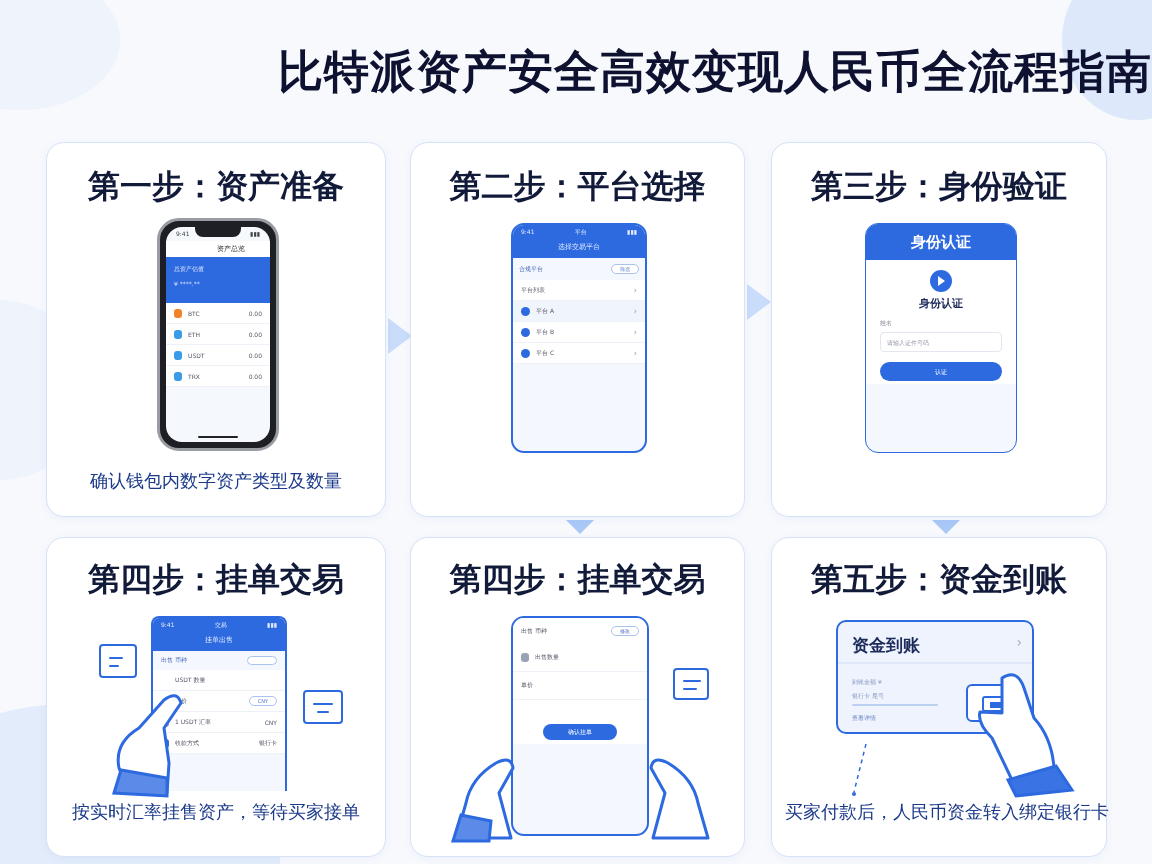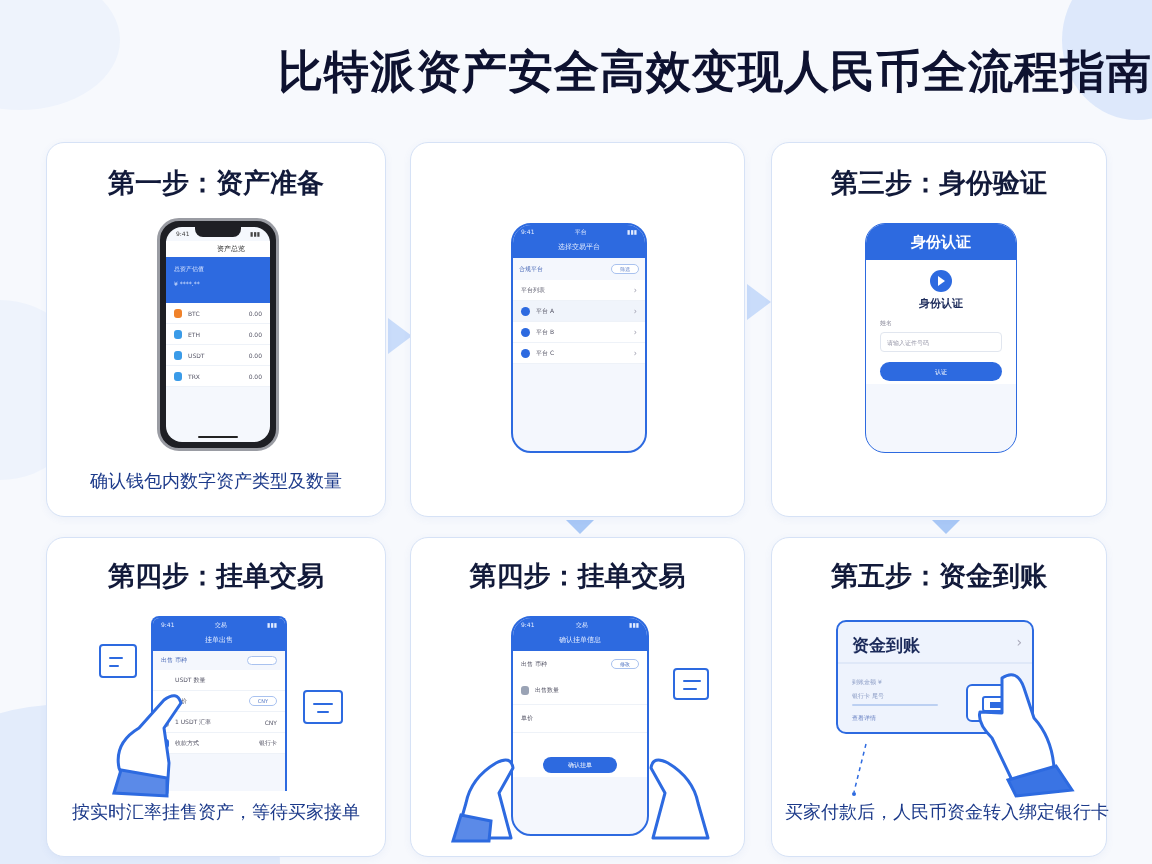--- a/index.html
+++ b/index.html
@@ -22,21 +22,21 @@
     color: #0e1230; letter-spacing: 1px;
   }
 
   .card {
     position: absolute; background: #ffffff;
     border: 1.5px solid #d6e2f6; border-radius: 18px;
     box-shadow: 0 2px 8px rgba(60,100,180,0.06);
   }
   .card-title {
     position: absolute; left: 0; right: 0; top: 22px;
-    text-align: center; font-size: 27px; font-weight: bold; color: #121a3a;
+    text-align: center; font-size: 32px; font-weight: bold; color: #121a3a;
   }
   .card-desc {
     position: absolute; left: 0; right: 0;
     text-align: center; font-size: 18px; color: #1c3a8a;
   }
 
   .arrow-right {
     position: absolute; width: 0; height: 0;
     border-top: 18px solid transparent; border-bottom: 18px solid transparent;
     border-left: 24px solid #c9dcfa;
@@ -57,21 +57,21 @@
   .status-row { height: 14px; display: flex; justify-content: space-between; padding: 3px 10px 0; font-size: 6px; color: #444; }
   .app-nav { height: 16px; text-align: center; font-size: 7px; color: #333; background: #fff; line-height: 16px; padding-left: 26px; }
   .blue-banner { background: #2d6ae0; color: #dbe6ff; font-size: 6px; padding: 8px 8px; height: 46px; }
   .blue-banner div { margin-bottom: 6px; }
   .list-item { display: flex; align-items: center; justify-content: space-between; height: 21px; padding: 0 8px; background: #fff; border-bottom: 1px solid #eef2f8; font-size: 6px; color: #556; }
   .li-left { display: flex; align-items: center; gap: 6px; }
   .coin { width: 8px; height: 9px; border-radius: 3px; }
   .home-bar { position: absolute; bottom: 4px; left: 50%; width: 40px; height: 2px; background: #222; transform: translateX(-50%); border-radius: 2px; }
 
   
-  .mock { position: absolute; border: 2px solid #2d6ae0; border-radius: 20px; background: #f4f7fd; overflow: hidden; }
+  .mock { position: absolute; border: 2px solid #2d6ae0; border-radius: 13px; background: #f4f7fd; overflow: hidden; }
   .mock-header { background: #2d6ae0; color: #e3ecff; font-size: 6px; }
   .mock-status { display: flex; justify-content: space-between; padding: 3px 8px; }
   .mock-title { text-align: center; padding: 2px 0 6px; font-size: 7px; }
   .mock-row { display: flex; align-items: center; justify-content: space-between; height: 21px; padding: 0 8px; background: #fff; border-bottom: 1px solid #eef2f8; font-size: 6px; color: #556; }
   .shield { width: 9px; height: 9px; border-radius: 50%; background: #2d6ae0; }
   .pill { border: 1px solid #a9c2ef; border-radius: 8px; padding: 1px 8px; font-size: 5px; color: #5578c4; background: #fff; }
   .chev { color: #99a; font-size: 8px; }
 
   
   .id-header { background: #2d6ae0; color: #fff; font-size: 15px; font-weight: bold; text-align: center; height: 36px; line-height: 36px; }
@@ -151,20 +151,21 @@
           </div>
         <span>0.00</span>
       </div>
       <div class="home-bar"></div>
     </div>
   </div>
   <div class="card-desc" style="top:326px;">确认钱包内数字资产类型及数量</div>
 </div>
 
 <div class="card" style="left:410px; top:142px; width:335px; height:375px;">
+  <div class="card-title">第二步：平台选择</div>
   <div class="mock" style="left:100px; top:80px; width:136px; height:230px;">
     <div class="mock-header">
       <div class="mock-status">
         <span>9:41</span>
         <span>平台</span>
         <span>▮▮▮</span>
       </div>
       <div class="mock-title">选择交易平台</div>
     </div>
     <div style="display:flex; justify-content:space-between; align-items:center; padding:6px 6px; font-size:6px; color:#4a6ab8;">
@@ -262,28 +263,20 @@
   <svg class="hand" style="left:62px; top:150px;" width="90" height="110" viewBox="0 0 90 110">
     <path d="M20 105 L10 80 Q5 55 30 40 L55 12 Q68 2 72 15 L55 40 L60 75 L58 105 Z" fill="#fff" stroke="#2d6ae0" stroke-width="3" stroke-linejoin="round"></path>
     <path d="M5 105 L12 82 L58 90 L58 108 Z" fill="#5b8ae8" stroke="#2d6ae0" stroke-width="3"></path>
   </svg>
   <div class="card-desc" style="top:262px;">按实时汇率挂售资产，等待买家接单</div>
 </div>
 
 <div class="card" style="left:410px; top:537px; width:335px; height:320px;">
   <div class="card-title" style="top:20px;">第四步：挂单交易</div>
   <div class="mock" style="left:100px; top:78px; width:138px; height:220px;">
-    <div class="mock-header">
-      <div class="mock-status">
-        <span>9:41</span>
-        <span>交易</span>
-        <span>▮▮▮</span>
-      </div>
-      <div class="mock-title">确认挂单信息</div>
-    </div>
     <div style="display:flex; justify-content:space-between; align-items:center; padding:8px 8px; font-size:6px; color:#556; background:#fff;">
       <span>出售 币种</span>
       <span class="pill">修改</span>
     </div>
     <div class="mock-row" style="height:28px;">
         <div class="li-left">
           <span class="coin" style="background:#9aa3b5"></span>
           <span>出售数量</span>
         </div>
         <span></span>

